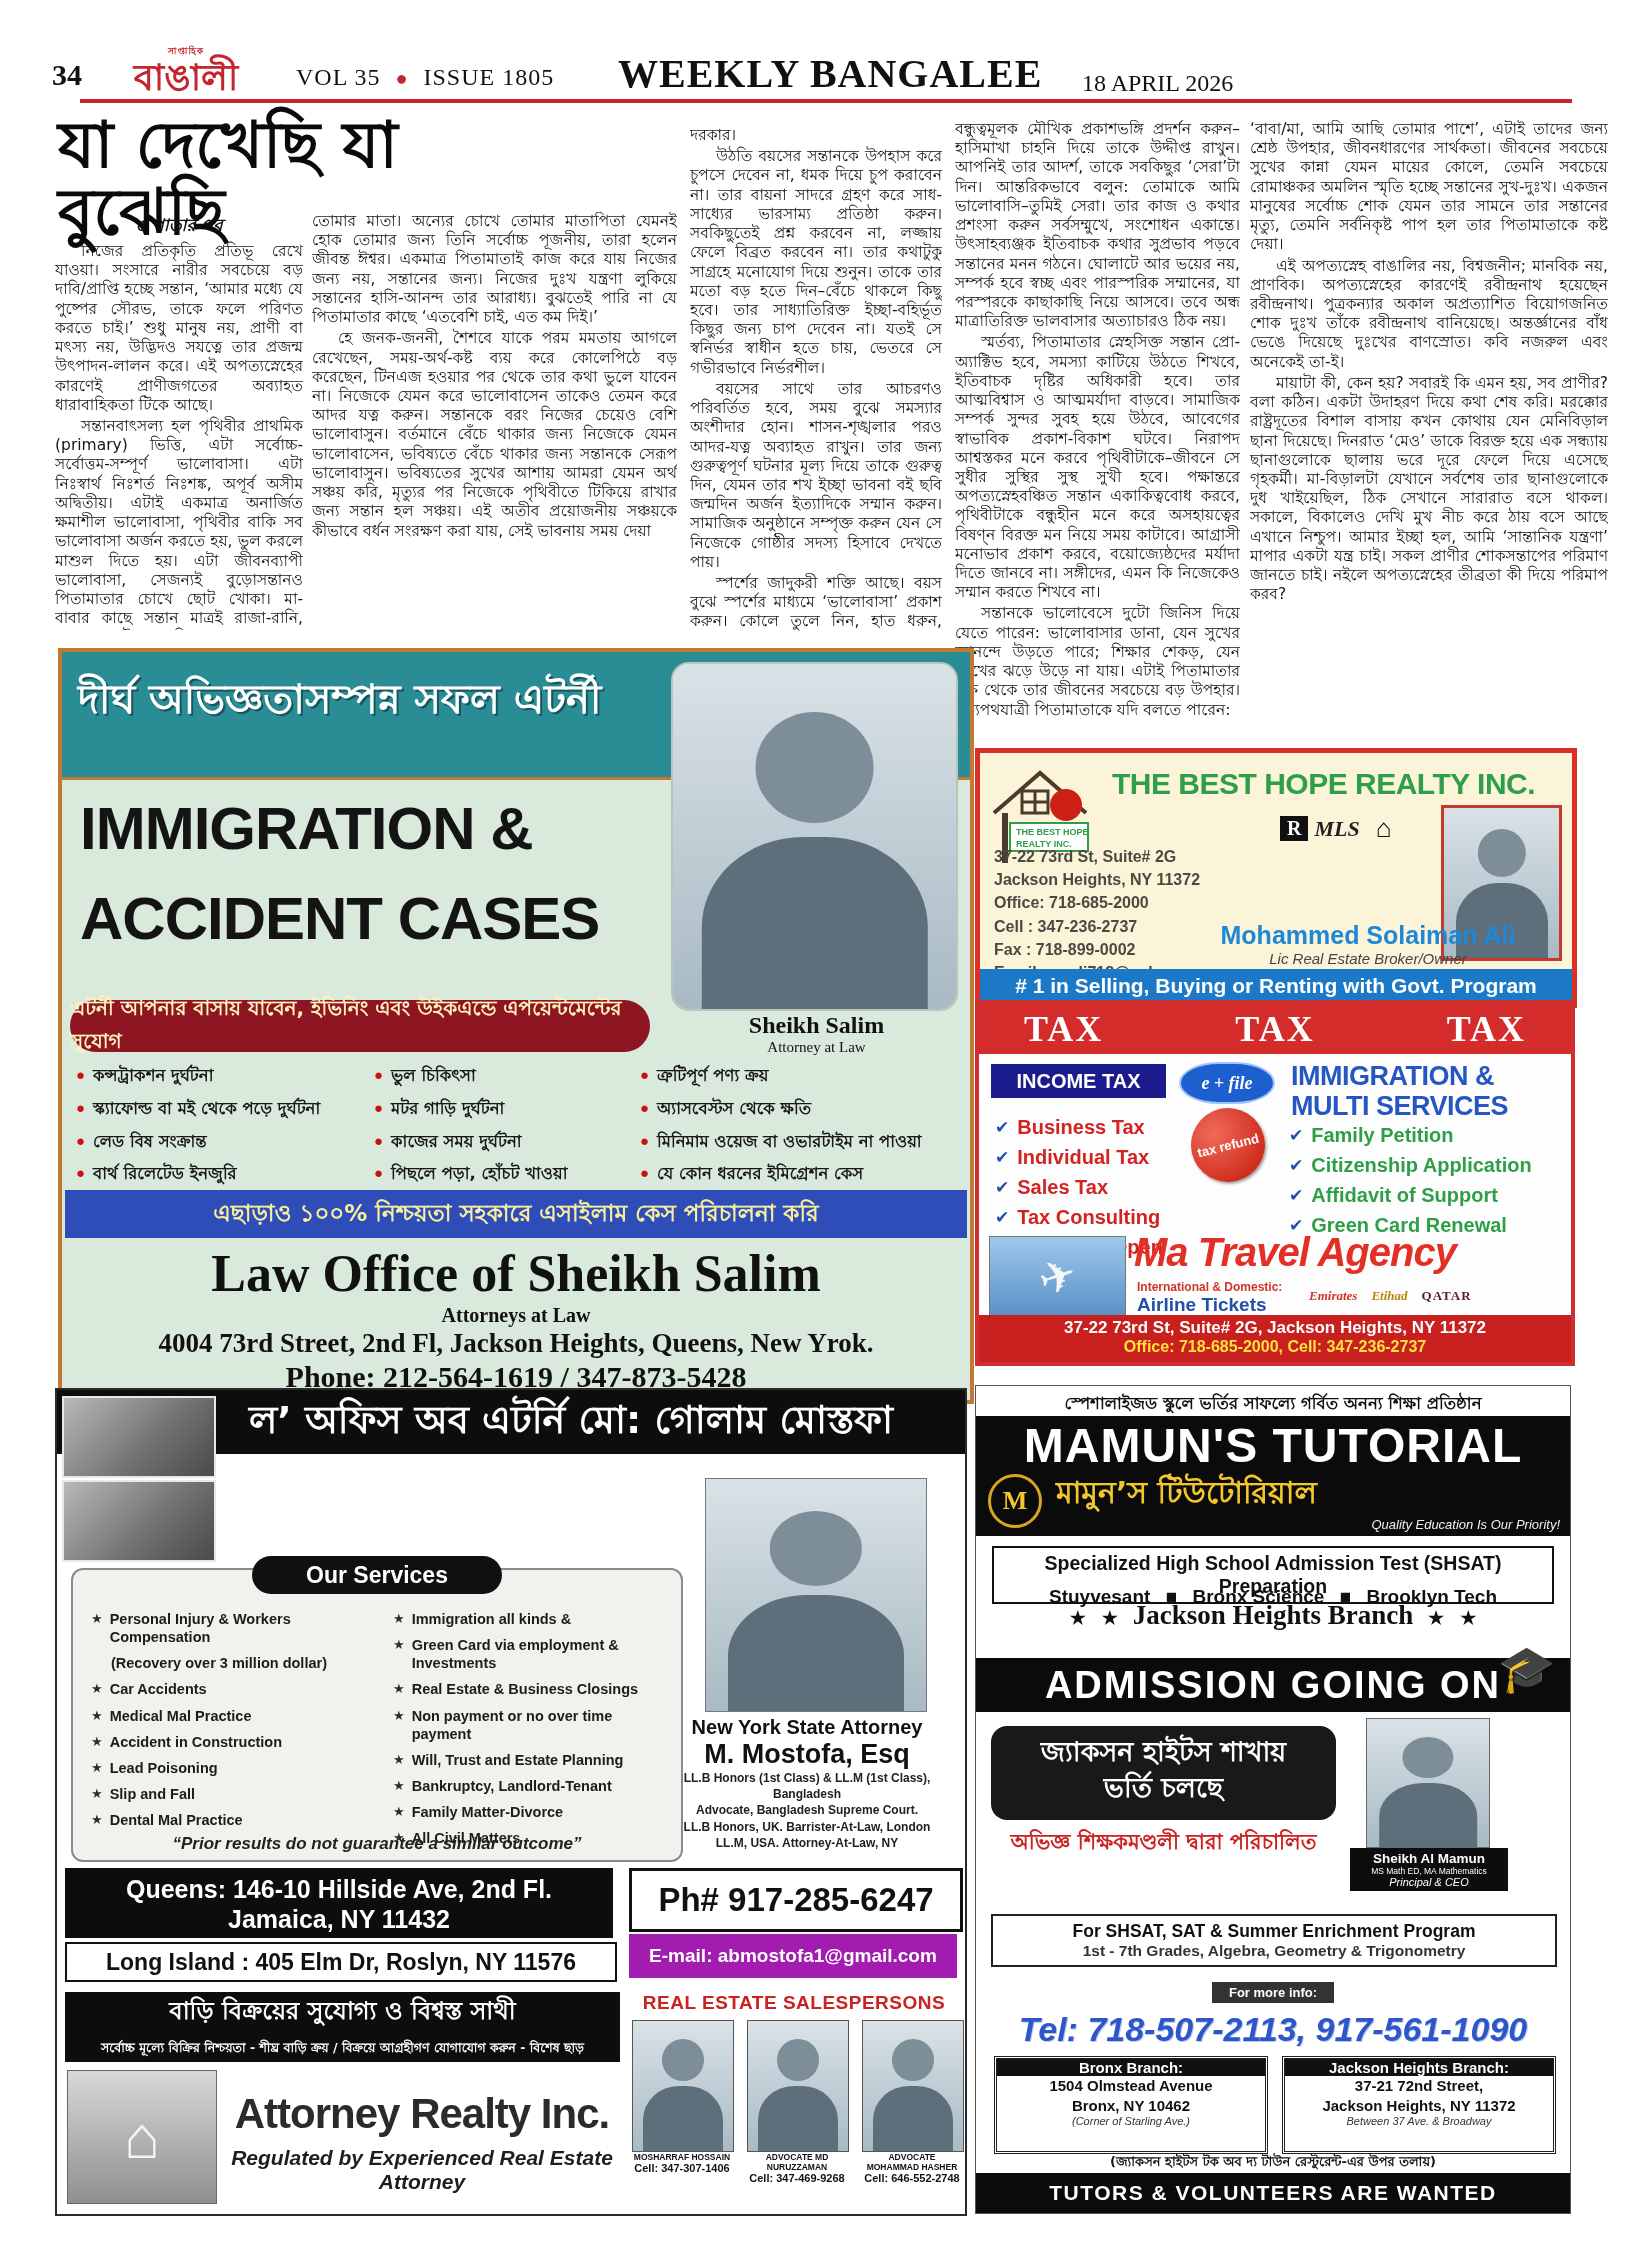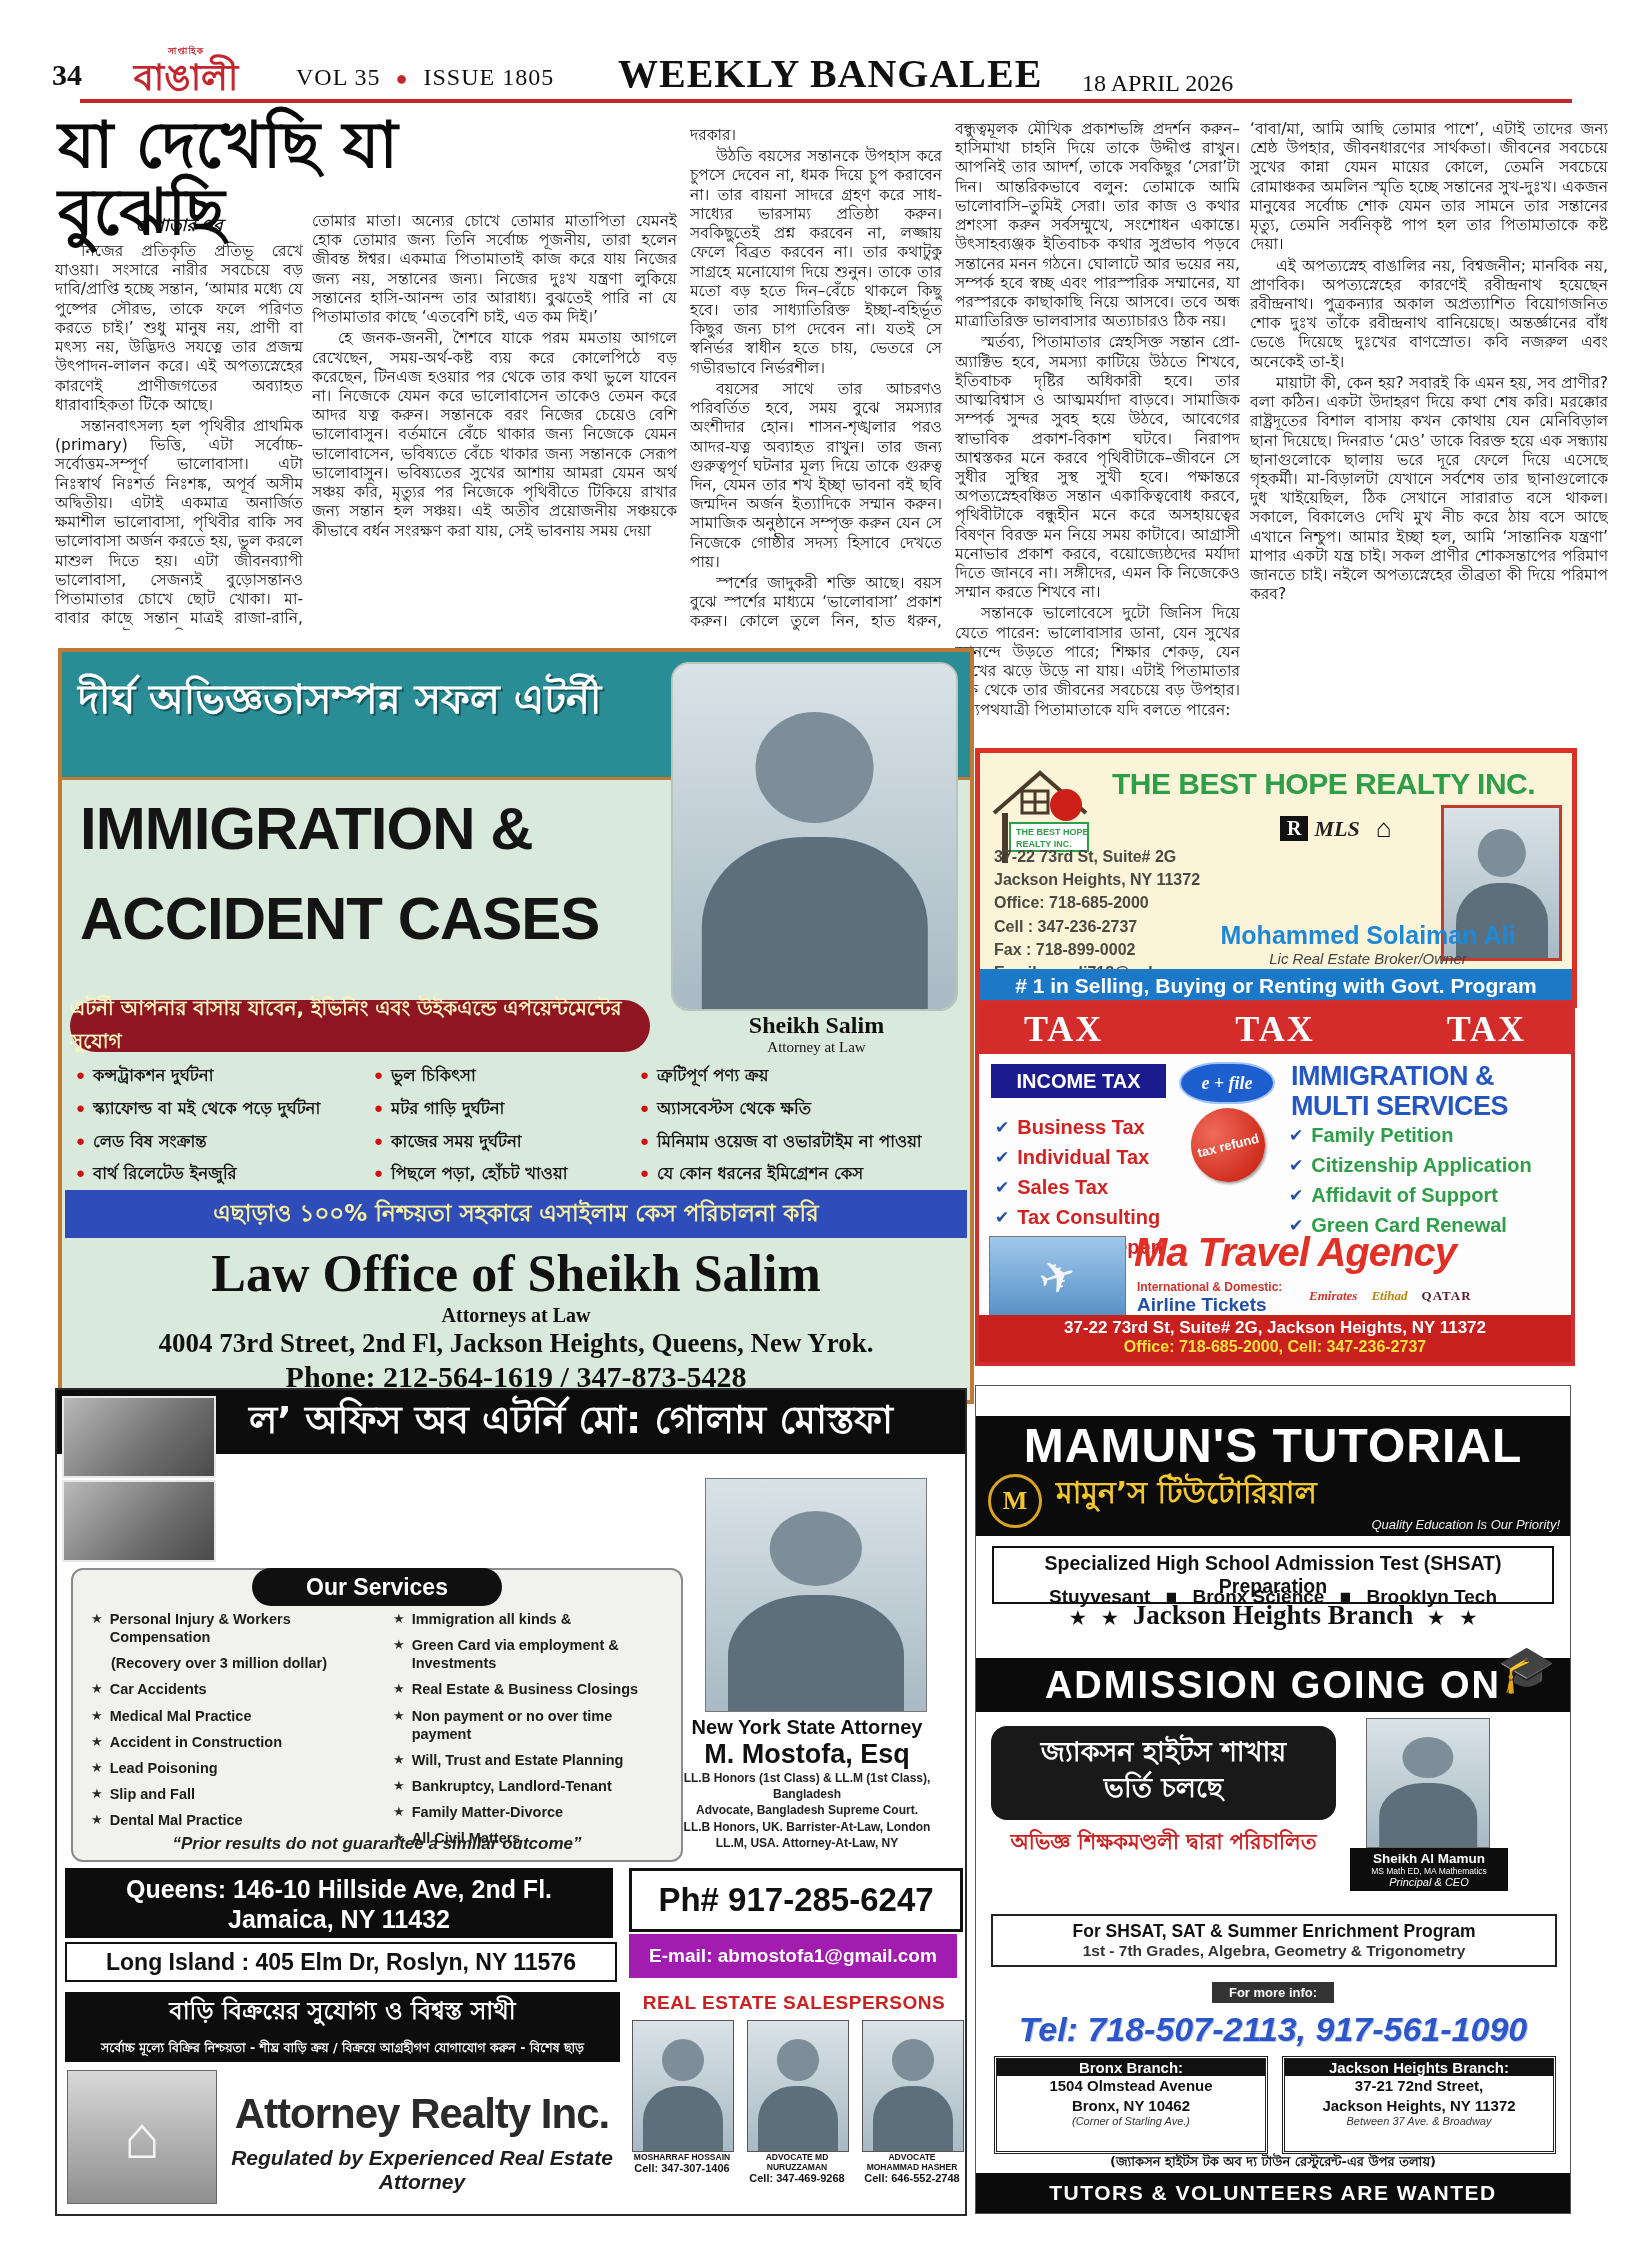--- a/index.html
+++ b/index.html
@@ -86,21 +86,21 @@
   .tax-foot{background:#c8201f;}
   .tax-f1{font:bold 17px "Liberation Sans",sans-serif;color:#fff;}
   .tax-f2{font:bold 16px "Liberation Sans",sans-serif;color:#ffe23a;}
   
   .mostofa{border:2px solid #2a2a2a;background:#fff;}
   .mo-head{background:#0d0d0d;color:#fff;font:bold 38px "DejaVu Sans",sans-serif;
            display:flex;align-items:center;justify-content:center;}
   .crash{background:linear-gradient(135deg,#b9b9b9,#6f6f6f 60%,#4a4a4a);border:2px solid #e8e8e8;}
   .svc-panel{background:#f1f1ee;border:2px solid #8a8a8a;border-radius:12px;}
   .svc-pill{background:#101010;border-radius:19px;color:#fff;font:bold 23px "Liberation Sans",sans-serif;
-            display:flex;align-items:center;justify-content:center;margin-top:12px;}
+            display:flex;align-items:center;justify-content:center;}
   .svc{display:flex;align-items:flex-start;margin-bottom:8px;}
   .star{color:#2c2c2c;font-size:13px;margin-right:7px;line-height:1.4;}
   .svct{font:bold 14.5px "Liberation Sans",sans-serif;color:#1c1c1c;line-height:1.25;}
   .svct.subn{font-weight:bold;margin-left:20px;}
   .quote{font:bold italic 17px "Liberation Sans",sans-serif;color:#222;}
   .att0{font:bold 20px "Liberation Sans",sans-serif;}
   .attname{font:bold 27px "Liberation Sans",sans-serif;}
   .cred{font:bold 12px "Liberation Sans",sans-serif;line-height:1.35;color:#222;}
   .blackbox{background:#0d0d0d;color:#fff;}
   .qline{font:bold 25px "Liberation Sans",sans-serif;line-height:1.2;}
@@ -538,20 +538,23 @@
       </div>
       <div style="width:100px;" class="ctr">
         <div class="sp-photo person" style="width:100px;height:130px;"></div>
         <div class="sp-name">ADVOCATE MOHAMMAD HASHER</div>
         <div class="sp-cell">Cell: 646-552-2748</div>
       </div>
     </div>
   </div>
 
   <div class="abs tut" style="left:975px;top:1385px;width:594px;height:827px;">
+    <div class="abs ctr tut-tag" style="left:0;top:5px;right:0;">
+      <span class="bn">স্পেশালাইজড স্কুলে ভর্তির সাফল্যে গর্বিত অনন্য শিক্ষা প্রতিষ্ঠান</span>
+    </div>
     <div class="abs shsat ctr" style="left:16px;top:160px;width:558px;padding:4px 0;">Specialized High School Admission Test (SHSAT) Preparation</div>
     <div class="abs tut-black" style="left:0;top:30px;right:0;height:120px;">
       <div class="ctr tut-name" style="padding-top:2px;">MAMUN'S TUTORIAL</div>
       <div class="abs tut-logo" style="left:12px;bottom:8px;">
         <span>M</span>
       </div>
       <div class="abs tut-bn bn" style="left:80px;bottom:16px;">মামুন’স টিউটোরিয়াল</div>
       <div class="abs tut-slogan" style="right:10px;bottom:4px;">Quality Education Is Our Priority!</div>
     </div>
     <div class="abs ctr schools" style="left:0;top:200px;right:0;">

